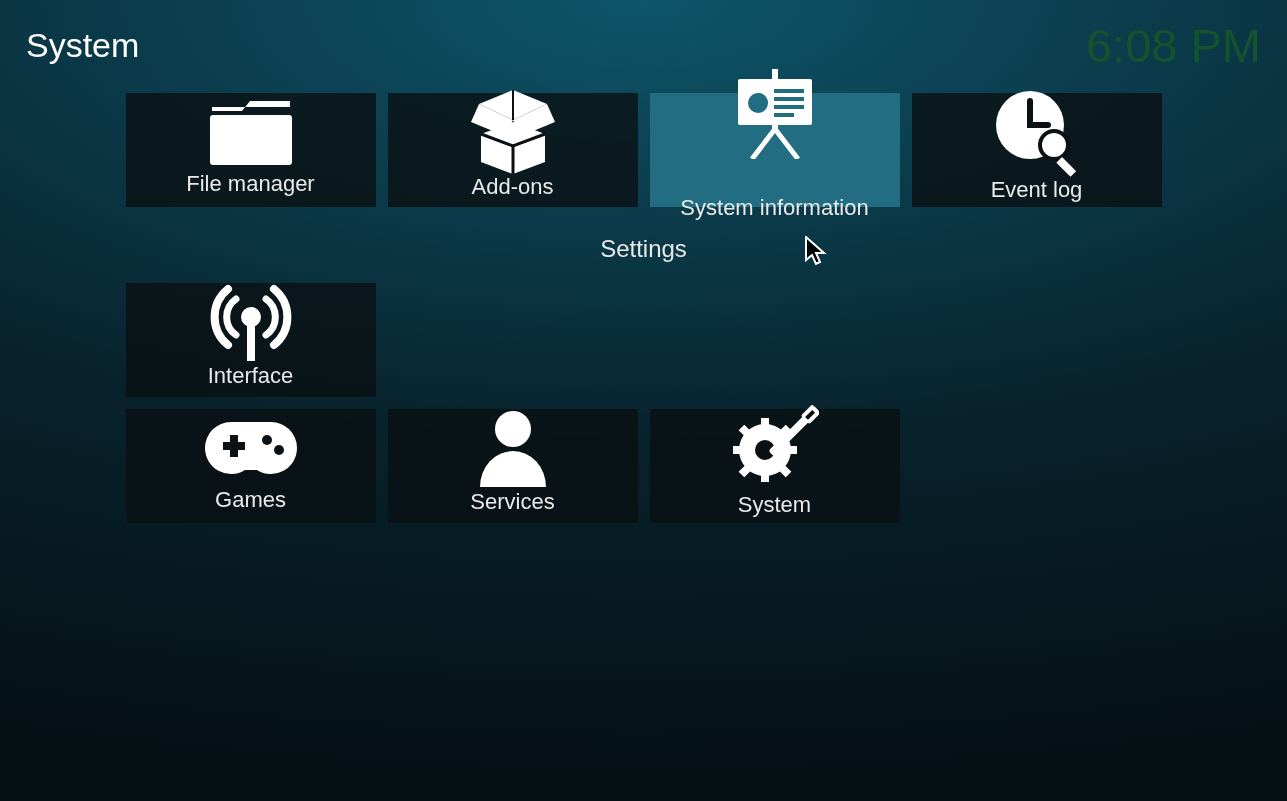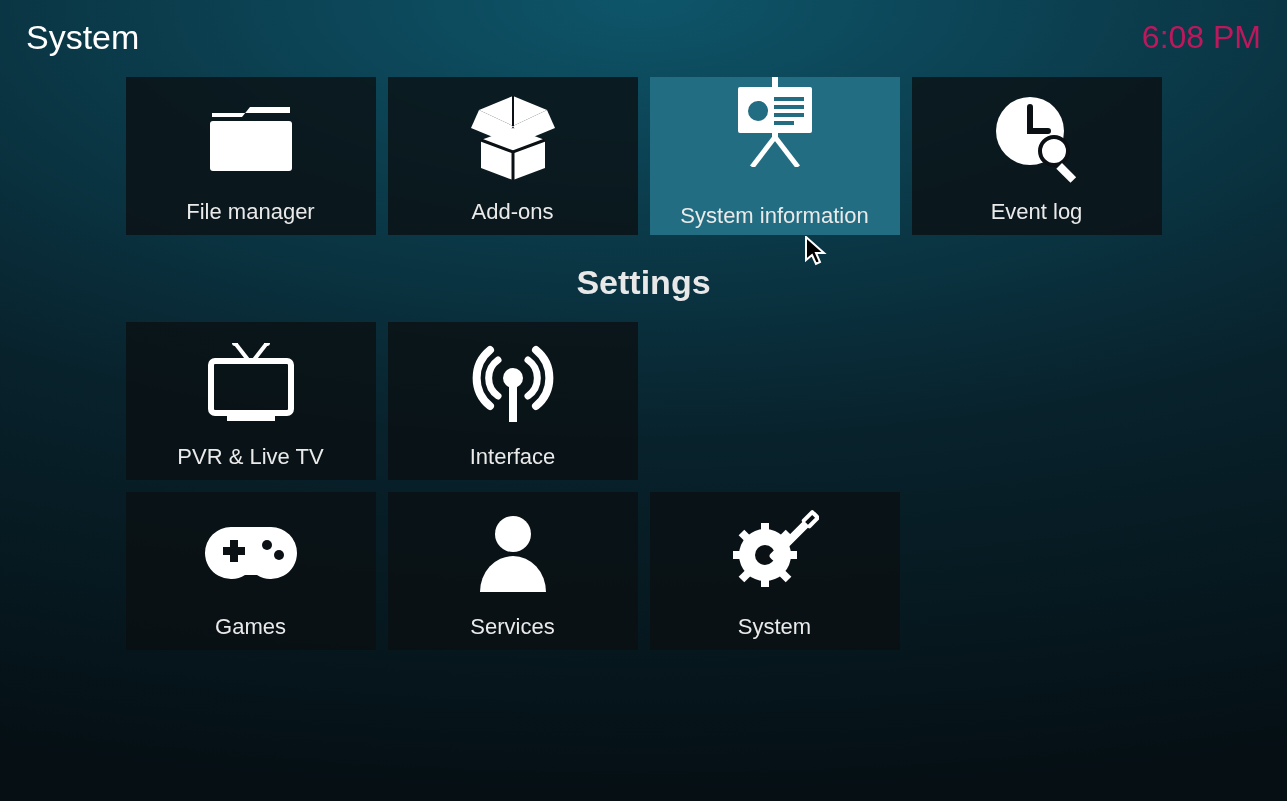--- a/index.html
+++ b/index.html
@@ -19,39 +19,39 @@
     justify-content: space-between;
     align-items: center;
     padding: 18px 26px 0 26px;
   }
   .title {
     font-size: 34px;
     font-weight: 300;
     color: #ffffff;
   }
   .clock {
-    font-size: 32px;
+    font-size: 47px;
     font-weight: 300;
-    color: #be185d;
+    color: #14532d;
   }
   .grid {
     margin: 20px auto 0 auto;
     width: 1050px;
     display: grid;
     grid-template-columns: repeat(4, 250px);
     gap: 12px;
     justify-content: center;
   }
   .tile {
-    height: 158px;
+    height: 114px;
     background: rgba(10, 15, 18, 0.78);
     display: flex;
     flex-direction: column;
     align-items: center;
-    justify-content: space-between;
+    justify-content: center;
     position: relative;
     box-sizing: border-box;
     padding-bottom: 10px;
     cursor: pointer;
   }
   .tile.selected {
     background: #226d81;
     gap: 36px;
   }
   .tile .icon-wrap {
@@ -61,22 +61,22 @@
     justify-content: center;
     width: 100%;
   }
   .tile .label {
     font-size: 22px;
     font-weight: 300;
     color: #eaeaea;
   }
   .section-head {
     text-align: center;
-    font-size: 34px;
-    font-weight: 700;
+    font-size: 24px;
+    font-weight: 400;
     color: #e8e8e8;
     margin: 28px 0 18px 0;
   }
   svg.icon {
     fill: #ffffff;
   }
   .cursor {
     position: absolute;
     left: 805px;
     top: 236px;
@@ -146,33 +146,20 @@
         <rect x="70" y="70" width="20" height="8" transform="rotate(45 70 70)"></rect>
       </svg>
     </div>
     <div class="label">Event log</div>
   </div>
 </div>
 
 <div class="section-head">Settings</div>
 
 <div class="grid">
-  <div class="tile">
-    <div class="icon-wrap">
-      <svg class="icon" width="88" height="80" viewBox="0 0 88 80">
-        <line x1="28" y1="0" x2="42" y2="18" stroke="#fff" stroke-width="4"></line>
-        <line x1="60" y1="0" x2="46" y2="18" stroke="#fff" stroke-width="4"></line>
-        <circle cx="28" cy="0" r="3"></circle>
-          <circle cx="60" cy="0" r="3"></circle>
-        <rect x="4" y="18" width="80" height="52" rx="4" fill="none" stroke="#fff" stroke-width="6"></rect>
-        <rect x="20" y="72" width="48" height="6"></rect>
-      </svg>
-    </div>
-    <div class="label">PVR &amp; Live TV</div>
-  </div>
   <div class="tile">
     <div class="icon-wrap">
       <svg class="icon" width="86" height="82" viewBox="0 0 86 82">
         <path d="M20 8 a36 36 0 0 0 0 56" fill="none" stroke="#fff" stroke-width="8" stroke-linecap="round"></path>
         <path d="M66 8 a36 36 0 0 1 0 56" fill="none" stroke="#fff" stroke-width="8" stroke-linecap="round"></path>
         <path d="M28 18 a22 22 0 0 0 0 36" fill="none" stroke="#fff" stroke-width="7" stroke-linecap="round"></path>
         <path d="M58 18 a22 22 0 0 1 0 36" fill="none" stroke="#fff" stroke-width="7" stroke-linecap="round"></path>
         <circle cx="43" cy="36" r="10"></circle>
         <rect x="39" y="42" width="8" height="38"></rect>
       </svg>

